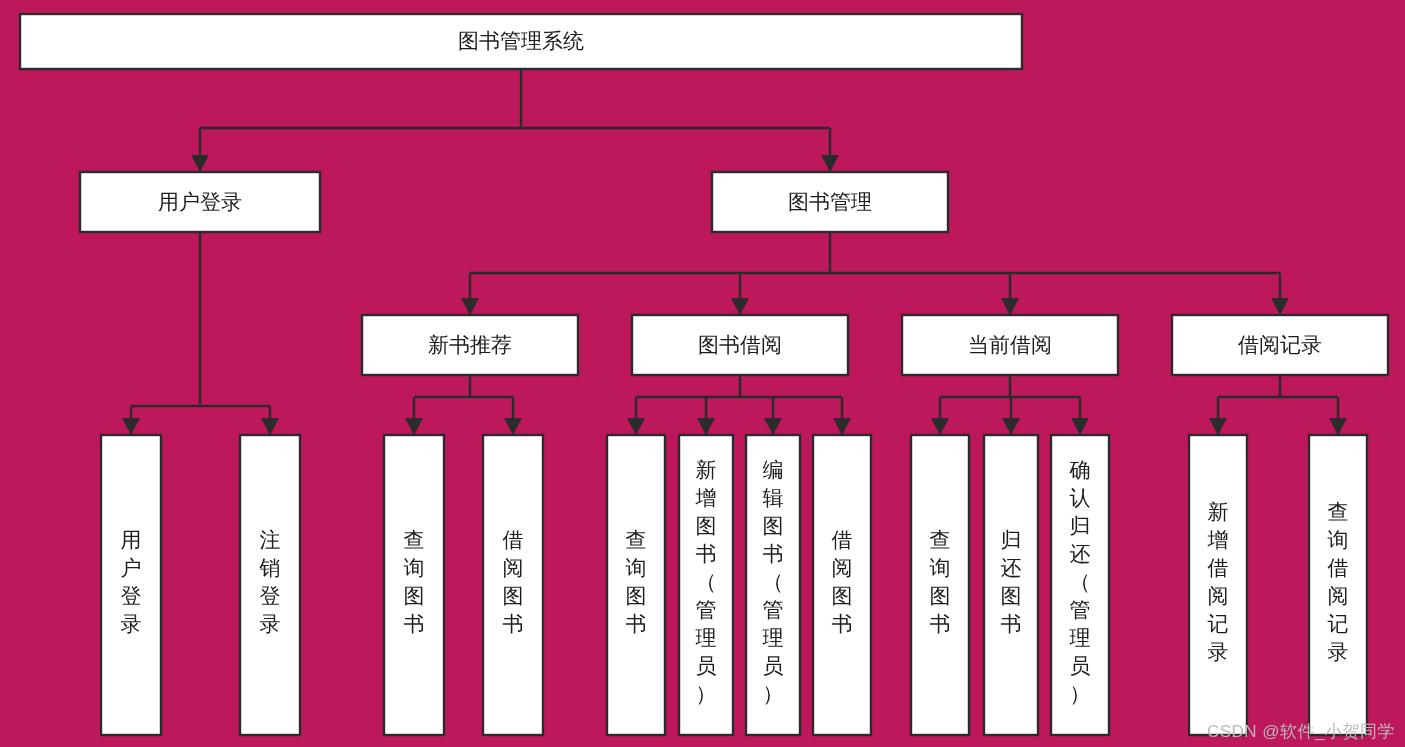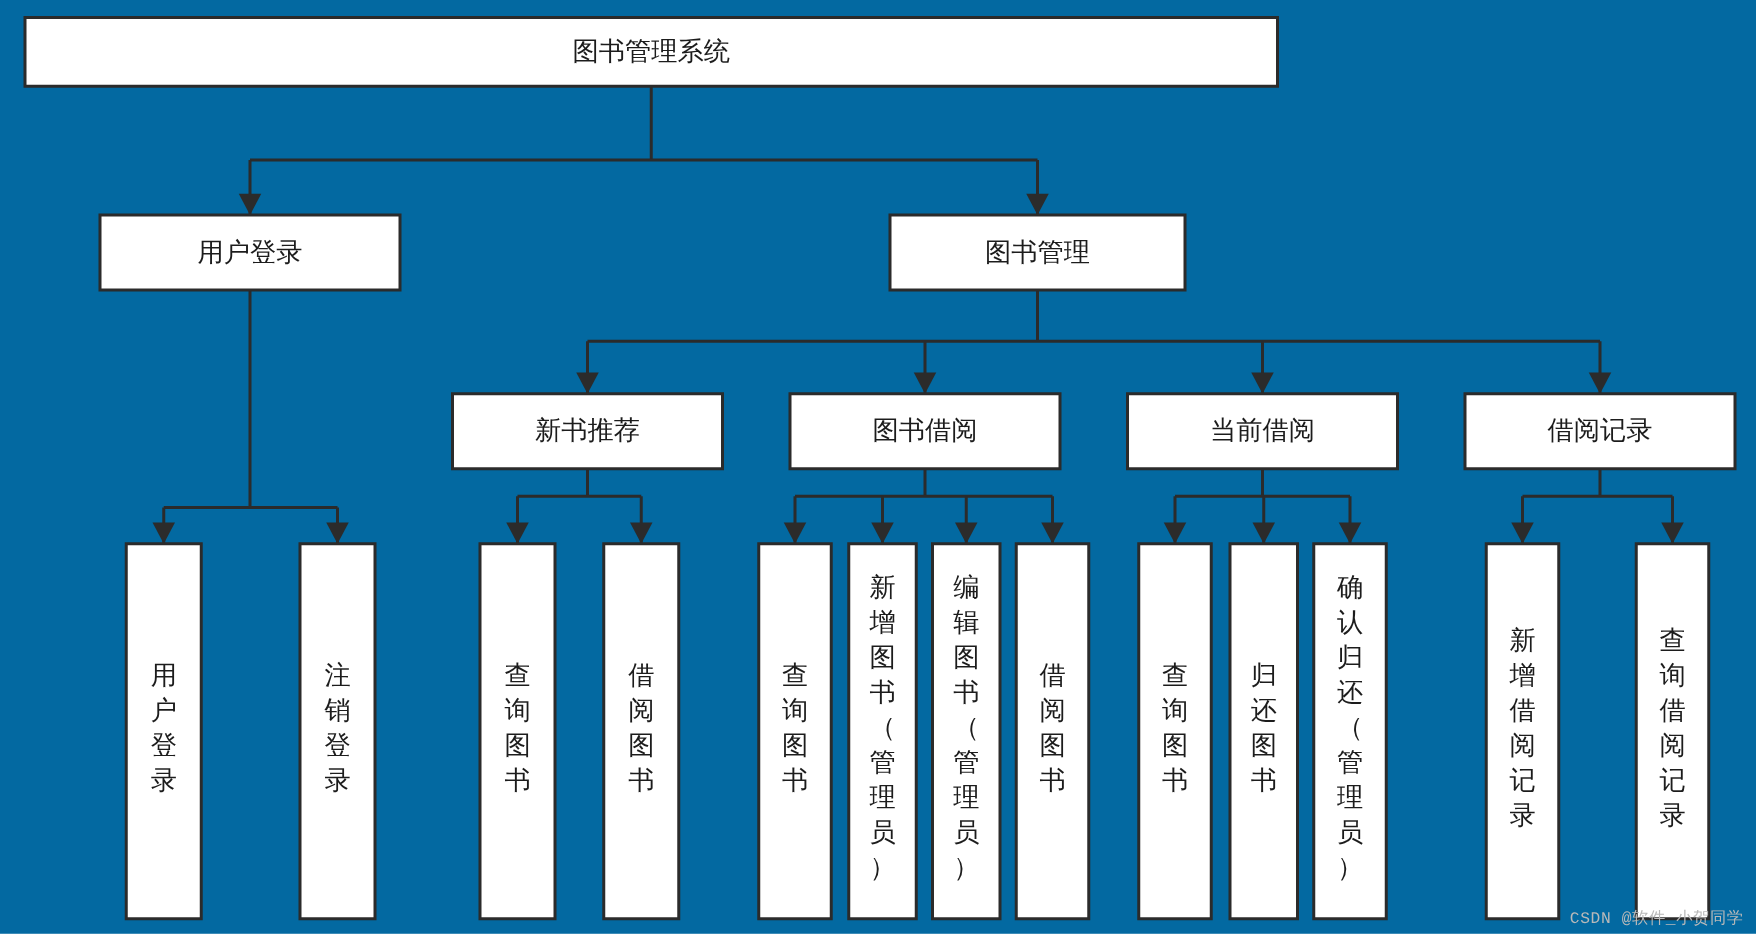--- a/index.html
+++ b/index.html
@@ -10,21 +10,21 @@
   body {
     width: 1405px;
     height: 747px;
     font-family: "Liberation Sans", "DejaVu Sans", sans-serif;
     overflow: hidden;
   }
   #diagram-root {
     position: relative;
     width: 1405px;
     height: 747px;
-    background: #0369a1;
+    background: #be185d;
   }
   svg#diagram-svg {
     position: absolute;
     left: 0;
     top: 0;
     width: 1405px;
     height: 747px;
     display: block;
   }
   .node-box {
@@ -52,22 +52,22 @@
   .node-label-v {
     font-family: "Liberation Sans", "DejaVu Sans", sans-serif;
     font-size: 21px;
     fill: #1c1c1c;
     text-anchor: middle;
   }
   .watermark {
     position: absolute;
     right: 10px;
     bottom: 4px;
-    font-family: Liberation Mono, monospace;
-    font-size: 13px;
+    font-family: Liberation Sans, sans-serif;
+    font-size: 17px;
     color: #b9b9b9;
     white-space: nowrap;
     letter-spacing: 0.5px;
     pointer-events: none;
   }
 </style>
 </head>
 <body>
 
 <div id="diagram-root">

